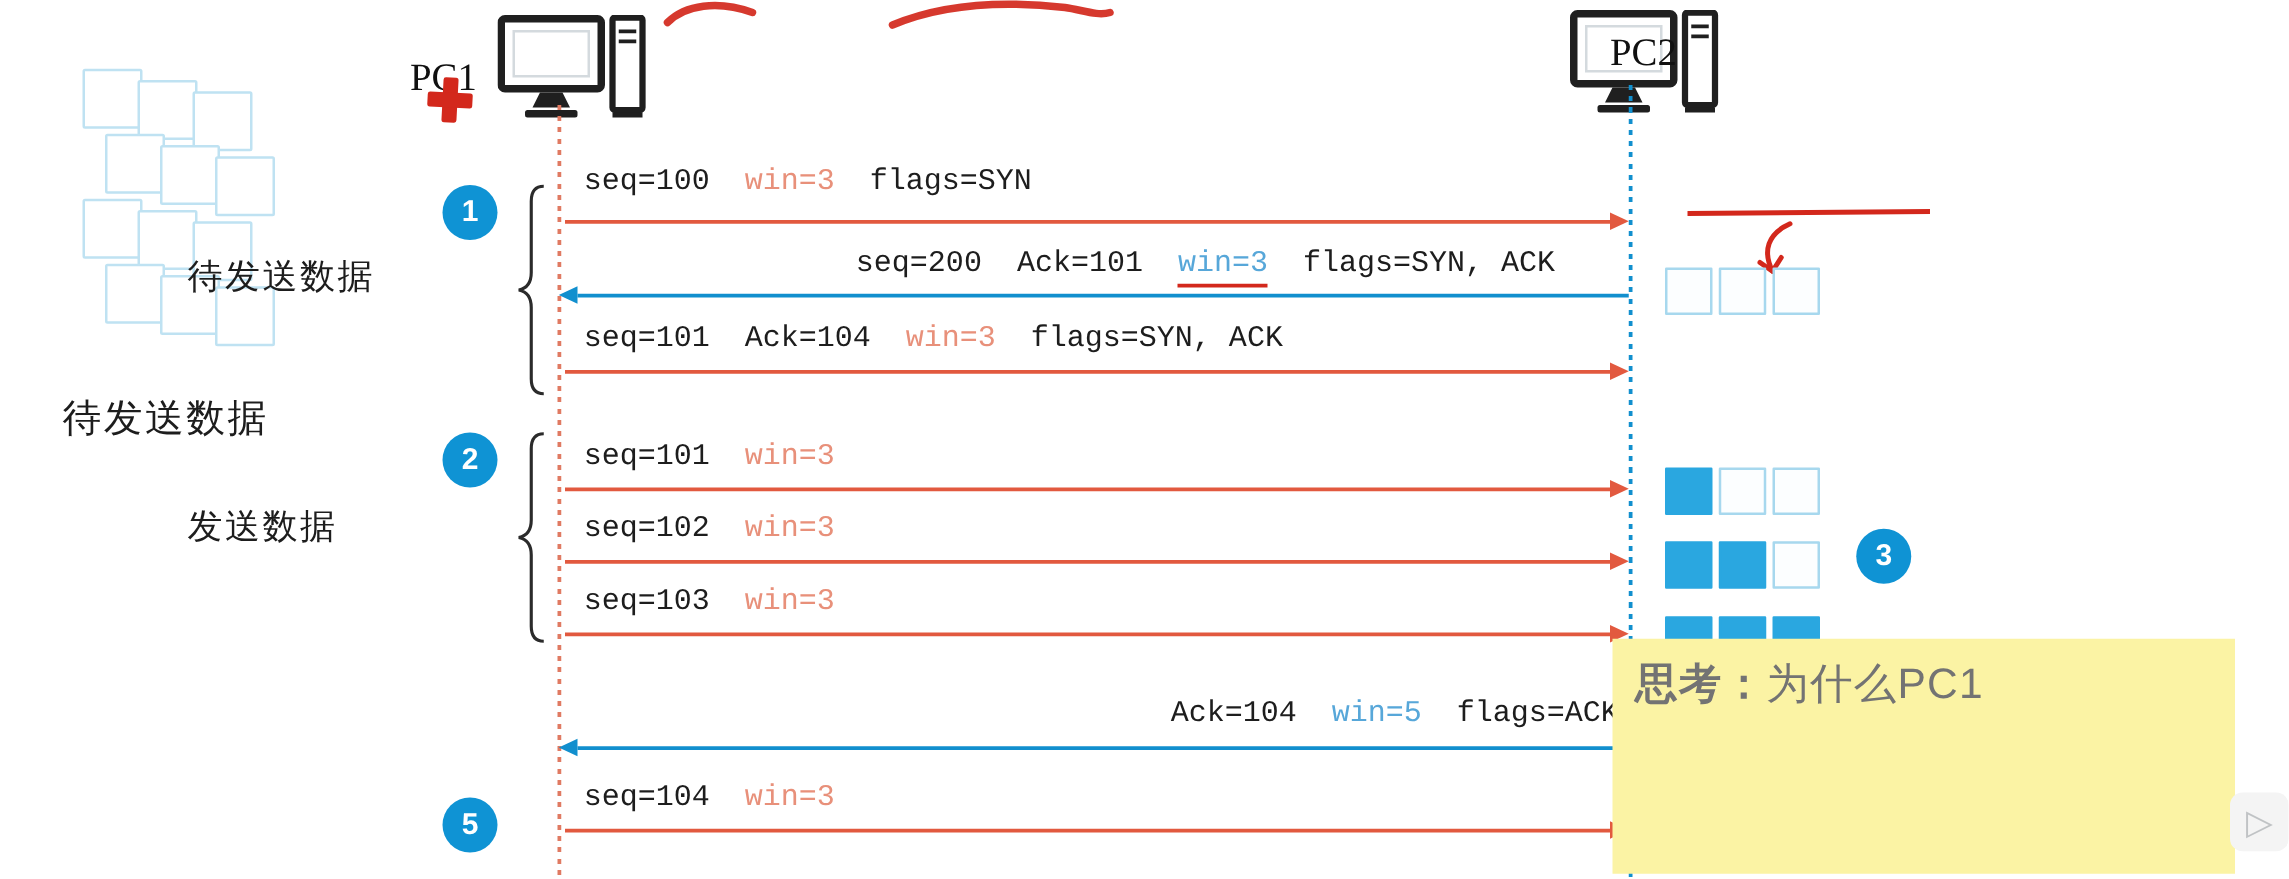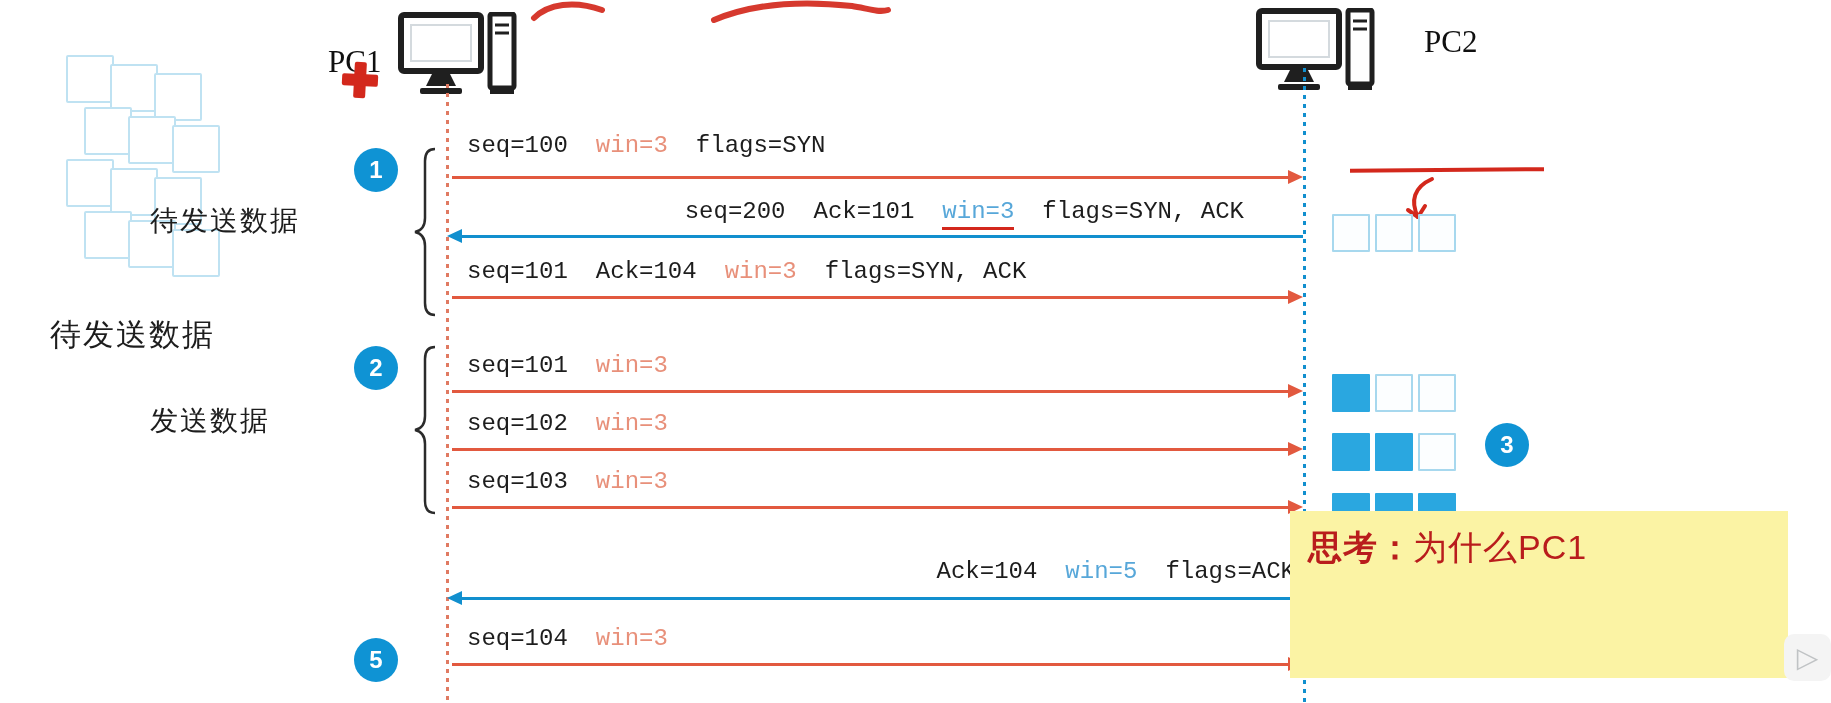--- a/index.html
+++ b/index.html
@@ -40,22 +40,22 @@
   .arrow-left::before{content:"";position:absolute;left:-15px;top:-6px;width:0;height:0;
     border-top:7px solid transparent;border-bottom:7px solid transparent;border-right:15px solid var(--blue)}
 
   .step-circle{position:absolute;width:44px;height:44px;border-radius:50%;background:var(--circle-blue);
     color:#fff;font-size:24px;font-weight:bold;display:flex;align-items:center;justify-content:center}
 
   .buffer-row{position:absolute;display:flex;gap:5px}
   .bcell{width:38px;height:38px;border:2px solid var(--buffer-border);background:#fcfeff;border-radius:1px}
   .bcell.filled{background:var(--buffer-fill);border-color:var(--buffer-fill)}
 
-  .note{position:absolute;left:1290px;top:511px;width:498px;height:167px;background:var(--note-bg);
-    padding:12px 18px;font-size:34px;line-height:1.42;color:#b91c1c;letter-spacing:1px}
+  .note{position:absolute;left:1290px;top:511px;width:498px;height:188px;background:var(--note-bg);
+    padding:12px 18px;font-size:34px;line-height:1.42;color:#737373;letter-spacing:1px}
   .note-bold{font-weight:bold}
 
   .play-btn{position:absolute;left:1784px;top:634px;width:47px;height:47px;border-radius:10px;background:#f4f4f4;
     color:#c0c3c5;display:flex;align-items:center;justify-content:center;font-size:28px}
 </style>
 </head>
 <body>
 
 <div class="stage">
 
@@ -100,21 +100,21 @@
       <rect x="3" y="3" width="80" height="56" rx="3" fill="#ffffff" stroke="#1f1f1f" stroke-width="6"></rect>
       <rect x="13" y="13" width="60" height="36" fill="#ffffff" stroke="#d4dade" stroke-width="2"></rect>
       <path d="M34 62 L52 62 L58 74 L28 74 Z" fill="#1f1f1f"></path>
       <rect x="22" y="76" width="42" height="6" rx="2" fill="#1f1f1f"></rect>
       <rect x="92" y="2" width="24" height="74" rx="2" fill="#ffffff" stroke="#1f1f1f" stroke-width="5"></rect>
       <line x1="97" y1="13" x2="111" y2="13" stroke="#1f1f1f" stroke-width="3"></line>
       <line x1="97" y1="21" x2="111" y2="21" stroke="#1f1f1f" stroke-width="3"></line>
       <rect x="92" y="78" width="24" height="4" fill="#1f1f1f"></rect>
     </svg>
   </div>
-  <div class="host-label" style="left:1424px;top:24px">PC2</div>
+  <div class="host-label" style="left:1288px;top:24px">PC2</div>
 
   <div class="lifeline salmon" style="left:446px;top:84px;height:619px"></div>
   <div class="lifeline blue" style="left:1303px;top:68px;height:635px"></div>
 
   <div class="step-circle" style="left:354px;top:148px">1</div>
   <div class="step-circle" style="left:354px;top:346px">2</div>
   <div class="step-circle" style="left:1485px;top:423px">3</div>
   <div class="step-circle" style="left:1479px;top:570px">4</div>
   <div class="step-circle" style="left:354px;top:638px">5</div>
 

